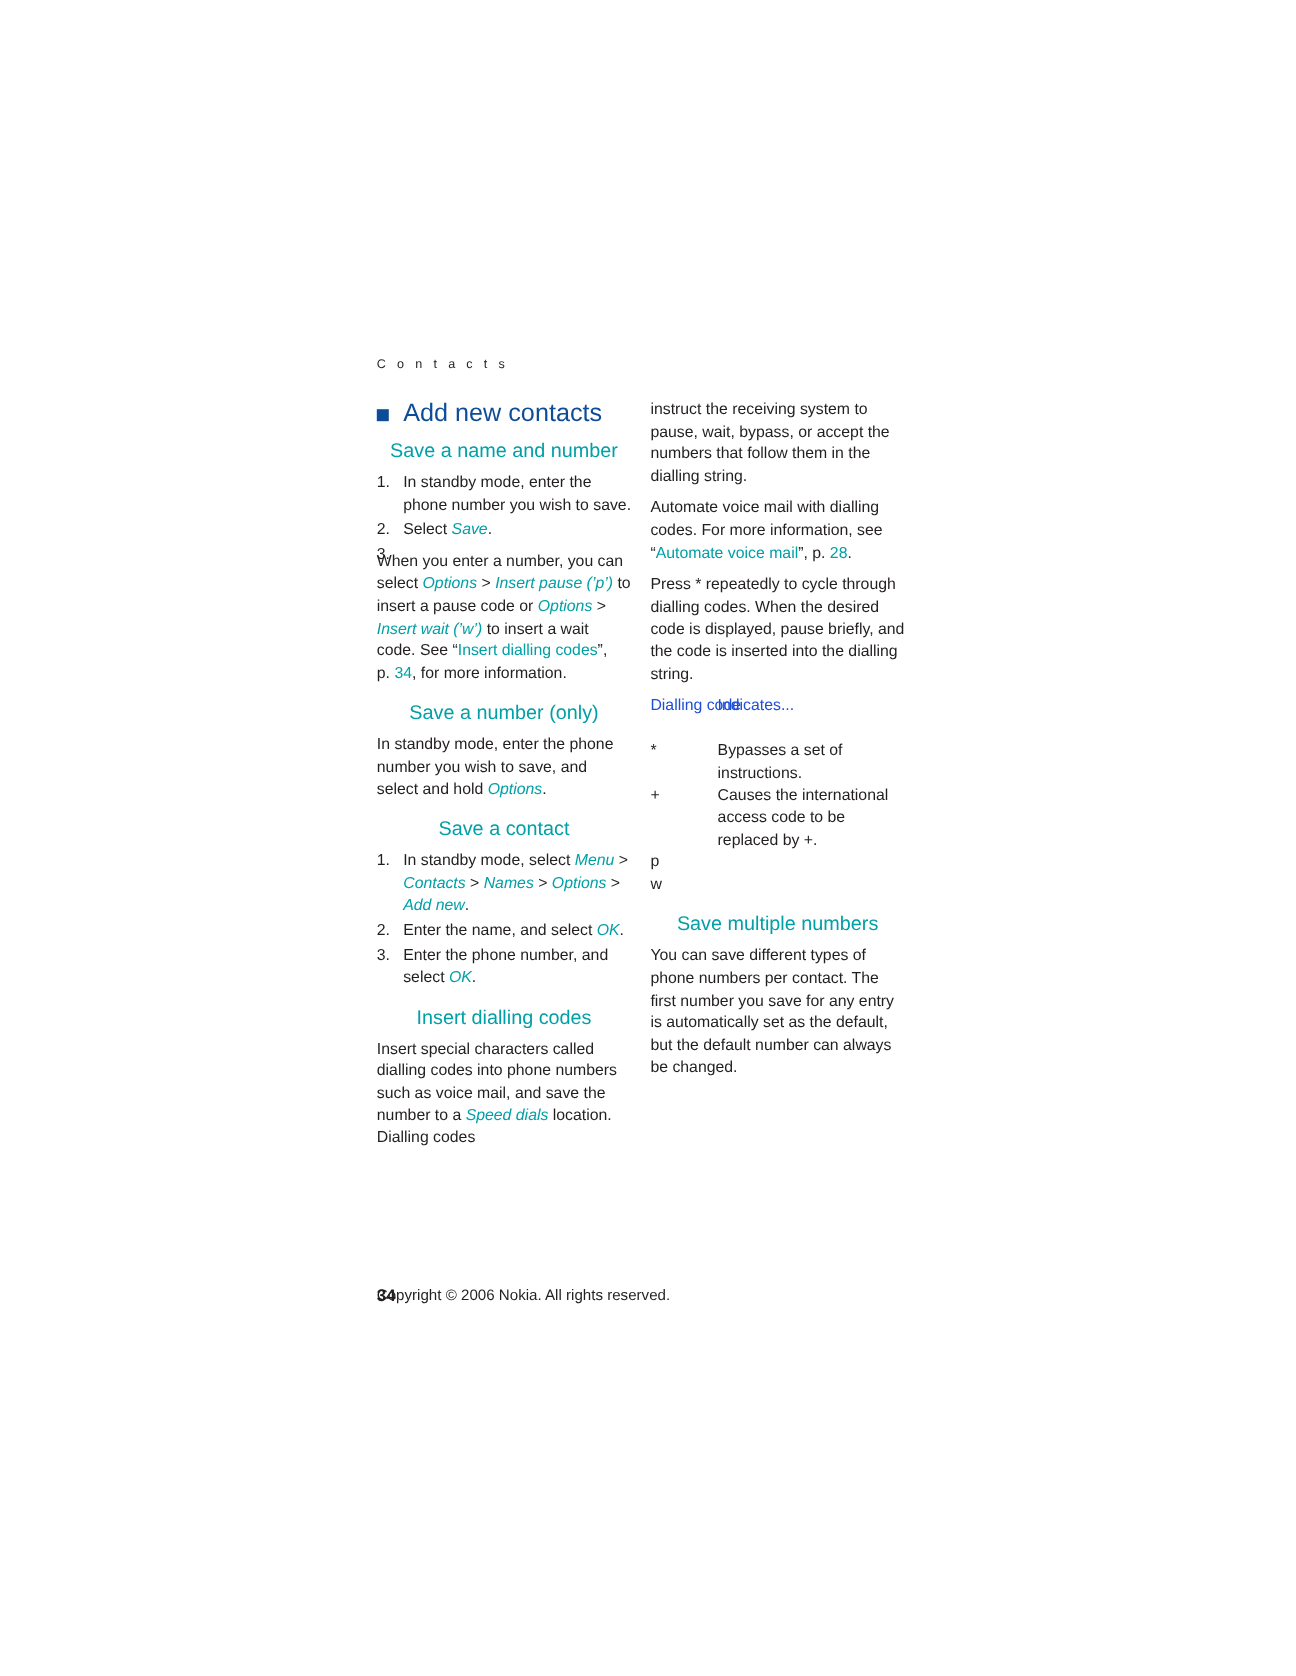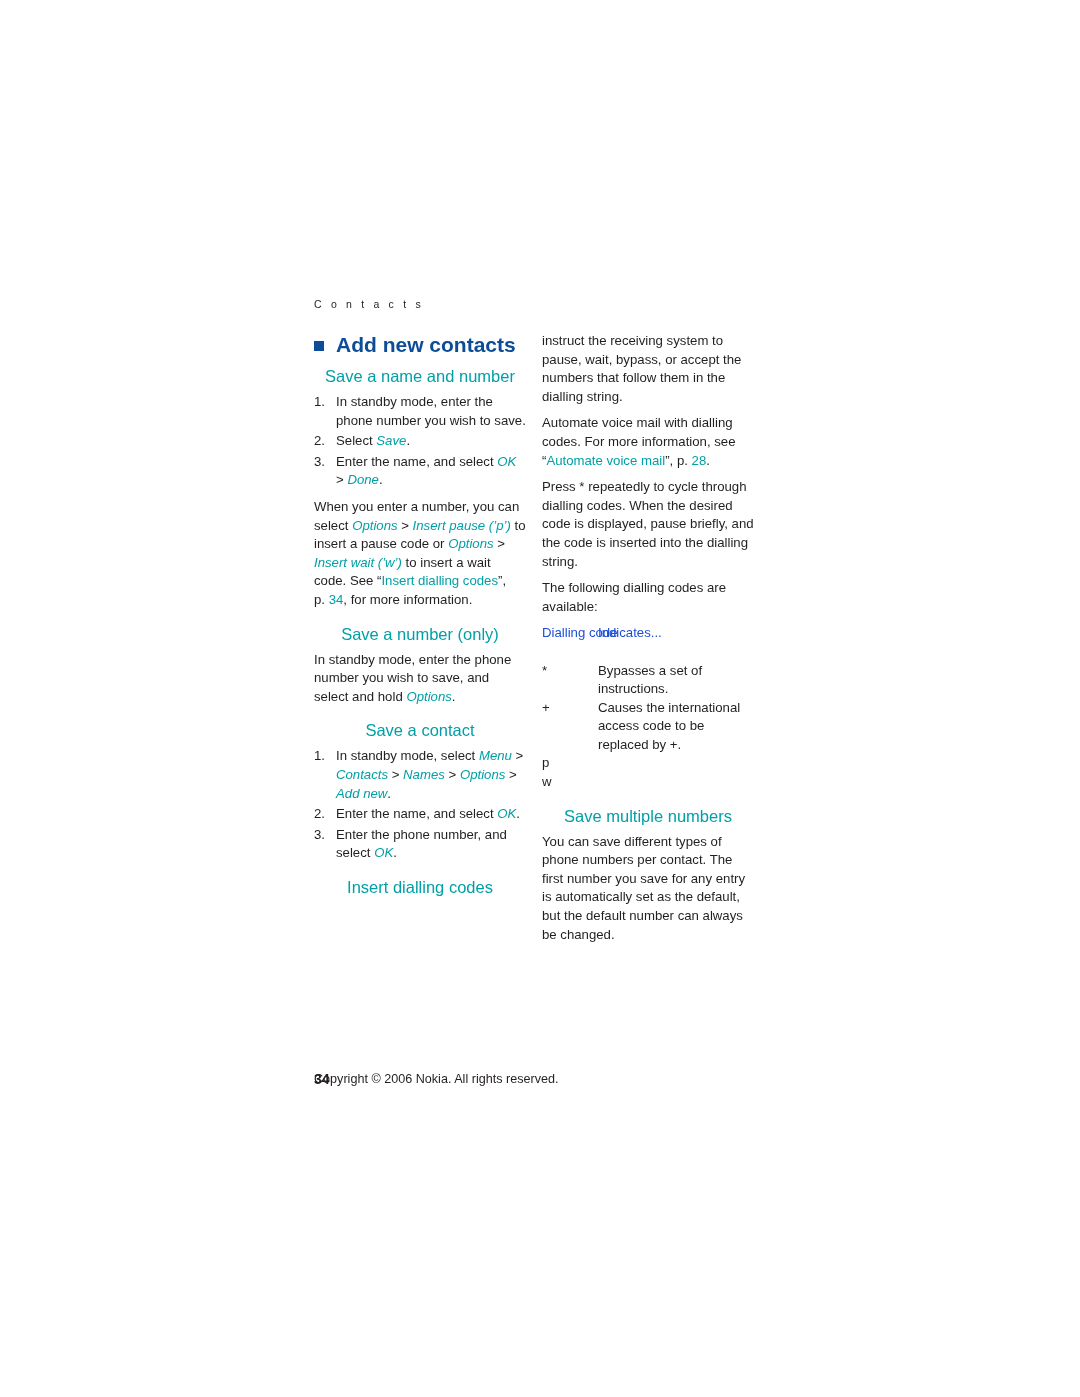--- a/index.html
+++ b/index.html
@@ -41,21 +41,21 @@
     width: 212px;
     font-size: 13.2px;
     line-height: 18.6px;
   }
   .col-left { left: 0; }
   .col-right { left: 228px; }
 
   h1.section-title {
     font-size: 21px;
     color: #0d4c97;
-    font-weight: bold;
+    font-weight: normal;
     margin: 0 0 2px 0;
     line-height: 26px;
     position: relative;
     padding-left: 22px;
   }
   h1.section-title .bullet {
     position: absolute;
     left: 0;
     top: 9px;
     width: 10px;
@@ -150,48 +150,48 @@
       <h1 class="section-title">
         <span class="bullet"></span>
         <span>Add new contacts</span>
       </h1>
 
       <h2 class="sub-title first">Save a name and number</h2>
 
       <ol class="steps">
         <li><span class="num">1.</span><span>In standby mode, enter the phone number you wish to save.</span></li>
         <li><span class="num">2.</span><span>Select <span class="em">Save</span>.</span></li>
-        <li><span class="num">3.</span><span>Enter the name, and select <span class="em">OK</span> &gt; <span class="em">Done</span>.</span></li>
+        <li><span class="num">3.</span></li>
       </ol>
 
       <p>When you enter a number, you can select <span class="em">Options</span> &gt; <span class="em">Insert pause (’p’)</span> to insert a pause code or <span class="em">Options</span> &gt; <span class="em">Insert wait (’w’)</span> to insert a wait code. See “<span class="lnk">Insert dialling codes</span>”, p.&nbsp;<span class="lnk">34</span>, for more information.</p>
 
       <h2 class="sub-title">Save a number (only)</h2>
       <p>In standby mode, enter the phone number you wish to save, and select and hold <span class="em">Options</span>.</p>
 
       <h2 class="sub-title">Save a contact</h2>
       <ol class="steps">
         <li><span class="num">1.</span><span>In standby mode, select <span class="em">Menu</span> &gt; <span class="em">Contacts</span> &gt; <span class="em">Names</span> &gt; <span class="em">Options</span> &gt; <span class="em">Add new</span>.</span></li>
         <li><span class="num">2.</span><span>Enter the name, and select <span class="em">OK</span>.</span></li>
         <li><span class="num">3.</span><span>Enter the phone number, and select <span class="em">OK</span>.</span></li>
       </ol>
 
       <h2 class="sub-title">Insert dialling codes</h2>
+      <p>Insert special characters called dialling codes into phone numbers such as voice mail, and save the number to a <span class="em">Speed dials</span> location. Dialling codes</p>
 
     </div>
 
     <div class="col col-right">
 
       <p>instruct the receiving system to pause, wait, bypass, or accept the numbers that follow them in the dialling string.</p>
 
       <p>Automate voice mail with dialling codes. For more information, see “<span class="lnk">Automate voice mail</span>”, p.&nbsp;<span class="lnk">28</span>.</p>
 
       <p>Press * repeatedly to cycle through dialling codes. When the desired code is displayed, pause briefly, and the code is inserted into the dialling string.</p>
 
-      <p>The following dialling codes are available:</p>
 
       <div class="code-table">
         <div class="trow thead">
           <span class="ckey">Dialling code</span>
           <span class="chead2">Indicates...</span>
         </div>
         <div class="trow" style="margin-top:18.6px;">
           <span class="ckey">*</span>
           <span>Bypasses a set of instructions.</span>
         </div>

